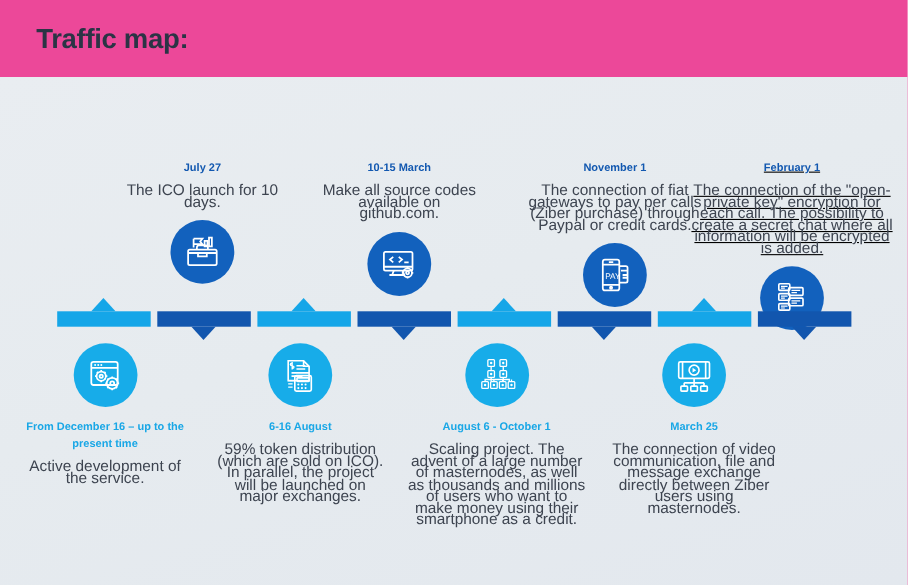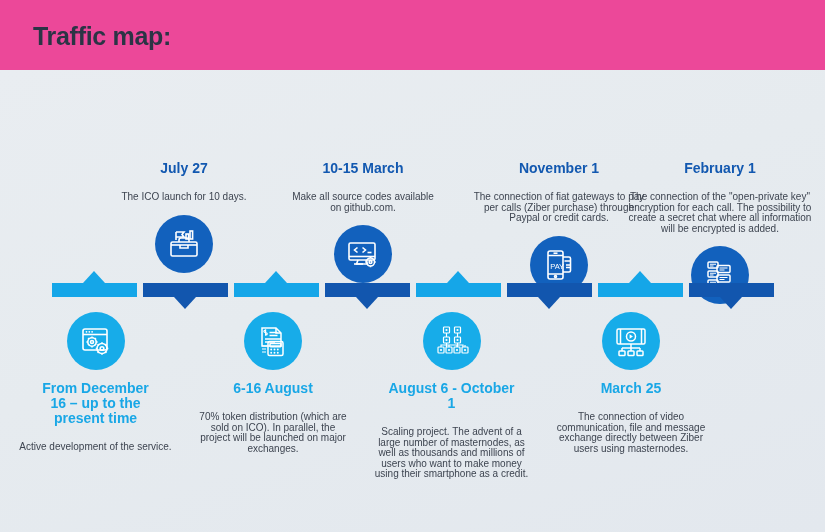--- a/index.html
+++ b/index.html
@@ -78,29 +78,29 @@
     border-right: 11px solid transparent;
     border-top: 12px solid #1256ae;
   }
 
   
   .milestone {
     position: absolute;
     text-align: center;
   }
   .ms-date {
-    font-size: 14px;
+    font-size: 10px;
     font-weight: bold;
     line-height: 15px;
-    margin: 16px;
+    margin: 0;
   }
   .ms-date.top    { color: #1258b0; }
   .ms-date.bottom { color: #19a7e6; }
   .ms-desc {
-    font-size: 10px;
+    font-size: 14px;
     color: #3d4450;
     line-height: 10.5px;
     margin: 7px 0 0 0;
   }
 
   
   .circle {
     width: 58px;
     height: 58px;
     border-radius: 50%;
@@ -172,21 +172,21 @@
           <path d="M6 7.5h15M6 26h15"></path>
           <path d="M11.5 5.2h4"></path>
           <circle cx="13.5" cy="28.5" r="1"></circle>
           <text x="8.2" y="20.5" font-family="Liberation Sans, sans-serif" font-size="7.5" fill="#ffffff" stroke="none">PAY</text>
           <path d="M21 9h6a1.5 1.5 0 0 1 1.5 1.5v12A1.5 1.5 0 0 1 27 24h-6"></path>
           <path d="M22.5 13h5.5M24 17h4M24 19.5h4"></path>
         </svg>
       </div>
     </div>
 
-    <div class="milestone top" style="left:627px; top:75px; width:186px;">
+    <div class="milestone top" style="left:627px; top:75px; width:186px;text-decoration:underline;">
       <div class="ms-date top">February 1</div>
       <div class="ms-desc">The connection of the "open-private key" encryption for each call. The possibility to create a secret chat where all information will be encrypted is added.</div>
       <div class="circle top">
         <svg width="34" height="34" viewBox="0 0 34 34" fill="none" stroke="#ffffff" stroke-width="1.5">
           <rect x="5" y="4" width="10" height="6" rx="1"></rect>
           <rect x="5" y="13" width="10" height="6" rx="1"></rect>
           <rect x="5" y="22" width="10" height="6" rx="1"></rect>
           <rect x="14" y="7.5" width="13" height="7" rx="1"></rect>
           <rect x="14" y="17" width="13" height="7" rx="1"></rect>
           <path d="M16.5 10h8M16.5 12h5" stroke-width="1.1"></path>
@@ -257,21 +257,21 @@
           <circle cx="15.2" cy="25.5" r="0.95" fill="#ffffff" stroke="none"></circle>
           <circle cx="18.5" cy="25.5" r="0.95" fill="#ffffff" stroke="none"></circle>
           <circle cx="21.8" cy="25.5" r="0.95" fill="#ffffff" stroke="none"></circle>
           <circle cx="15.2" cy="28.8" r="0.95" fill="#ffffff" stroke="none"></circle>
           <circle cx="18.5" cy="28.8" r="0.95" fill="#ffffff" stroke="none"></circle>
           <circle cx="21.8" cy="28.8" r="0.95" fill="#ffffff" stroke="none"></circle>
           <path d="M6 22h5M6 25h4M6 28h4" stroke-width="1.2"></path>
         </svg>
       </div>
       <div class="ms-date bottom">6-16 August</div>
-      <div class="ms-desc">70% token distribution (which are sold on ICO). In parallel, the project will be launched on major exchanges.</div>
+      <div class="ms-desc">59% token distribution (which are sold on ICO). In parallel, the project will be launched on major exchanges.</div>
     </div>
 
     <div class="milestone bottom" style="left:370px; top:242px; width:163px;">
       <div class="circle bottom">
         <svg width="34" height="34" viewBox="0 0 34 34" fill="none" stroke="#ffffff" stroke-width="1.2">
           <rect x="8.5" y="3" width="6" height="6" rx="0.8"></rect>
           <rect x="19.5" y="3" width="6" height="6" rx="0.8"></rect>
           <rect x="8.5" y="13" width="6" height="6" rx="0.8"></rect>
           <rect x="19.5" y="13" width="6" height="6" rx="0.8"></rect>
           <rect x="3" y="23" width="6" height="6" rx="0.8"></rect>

